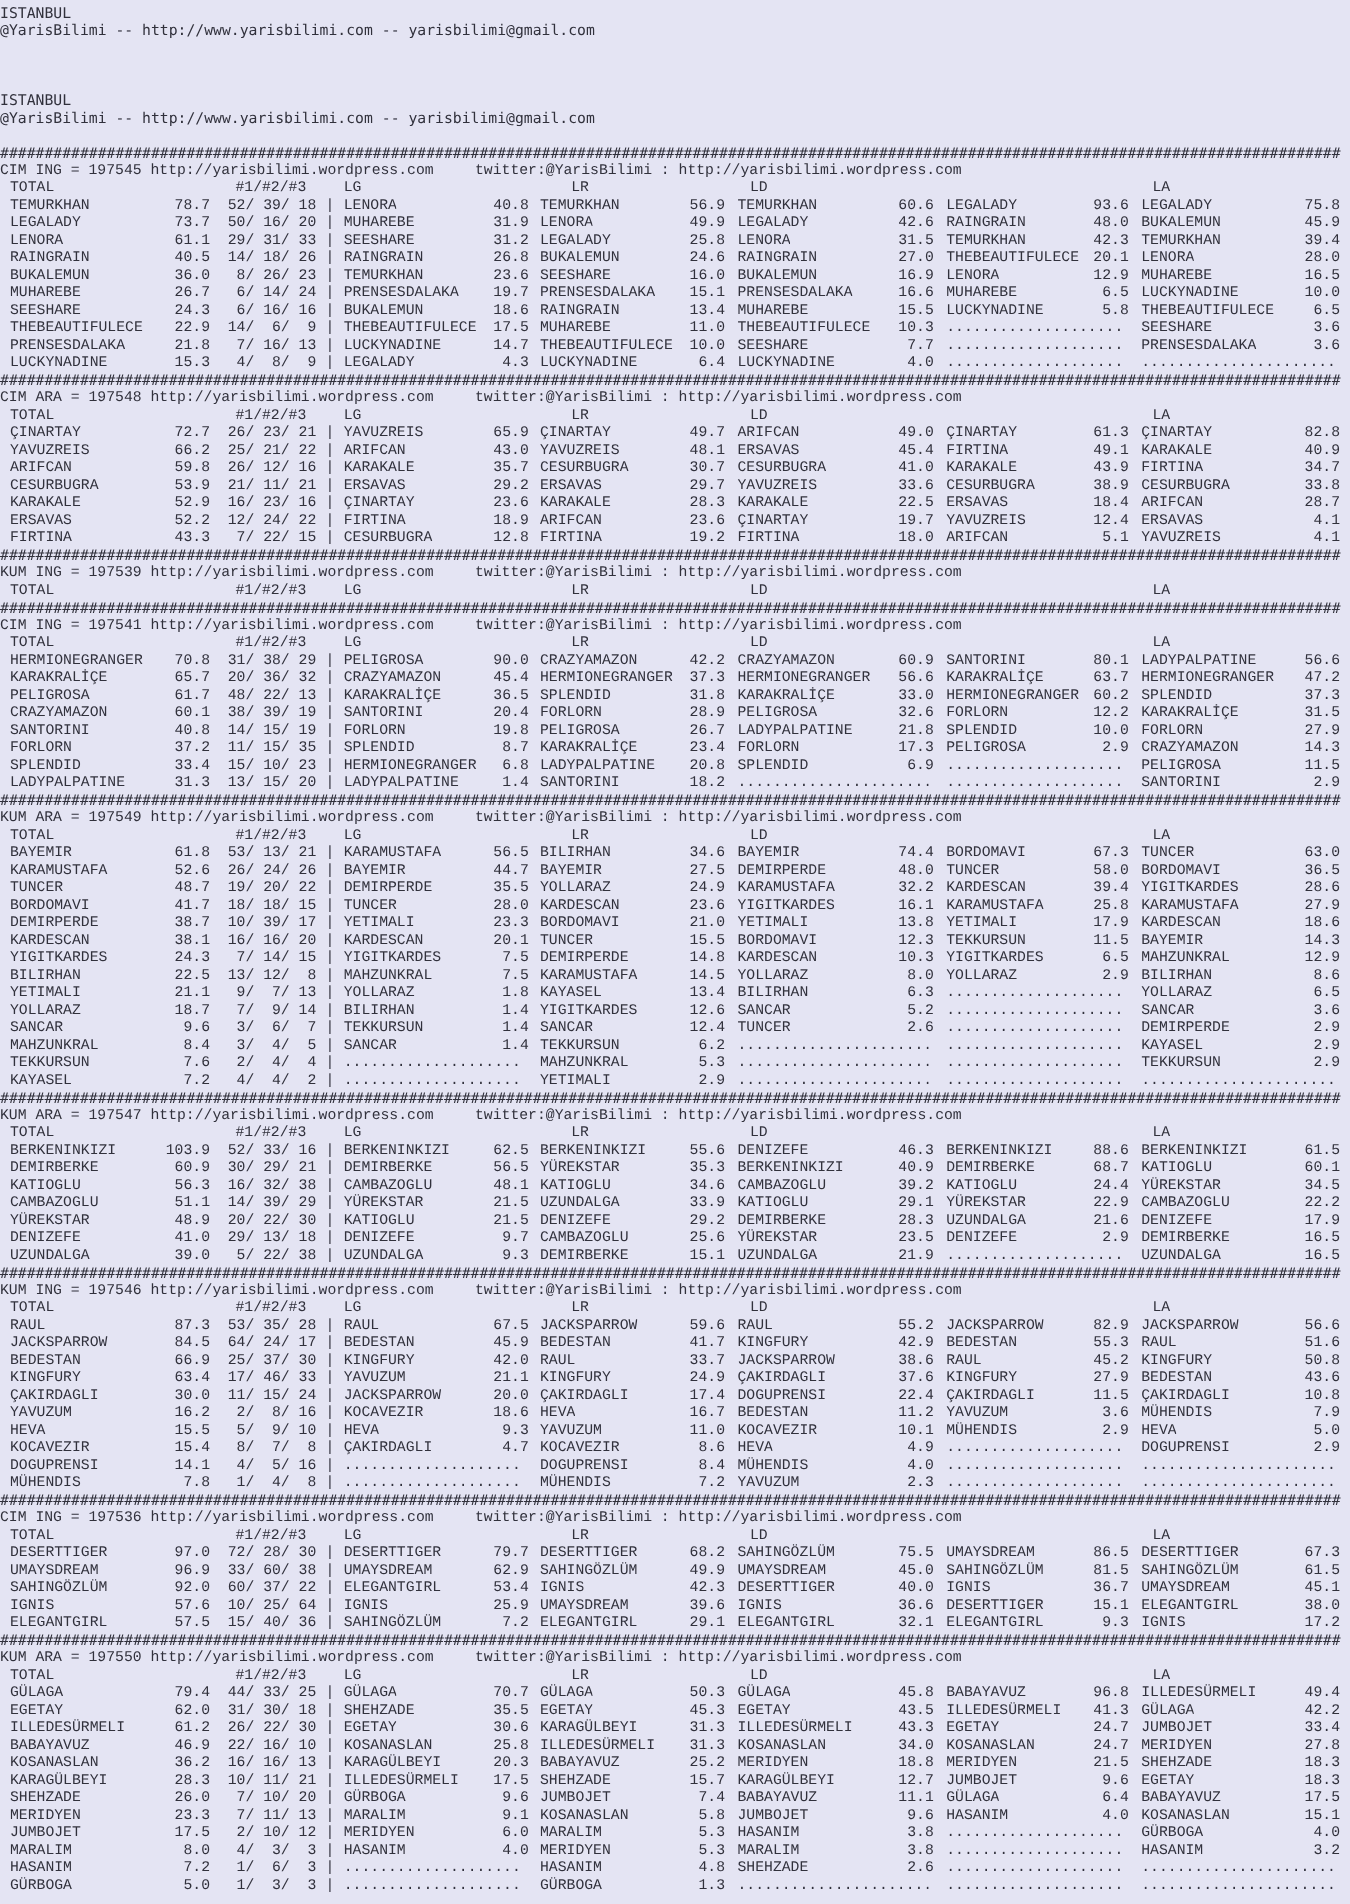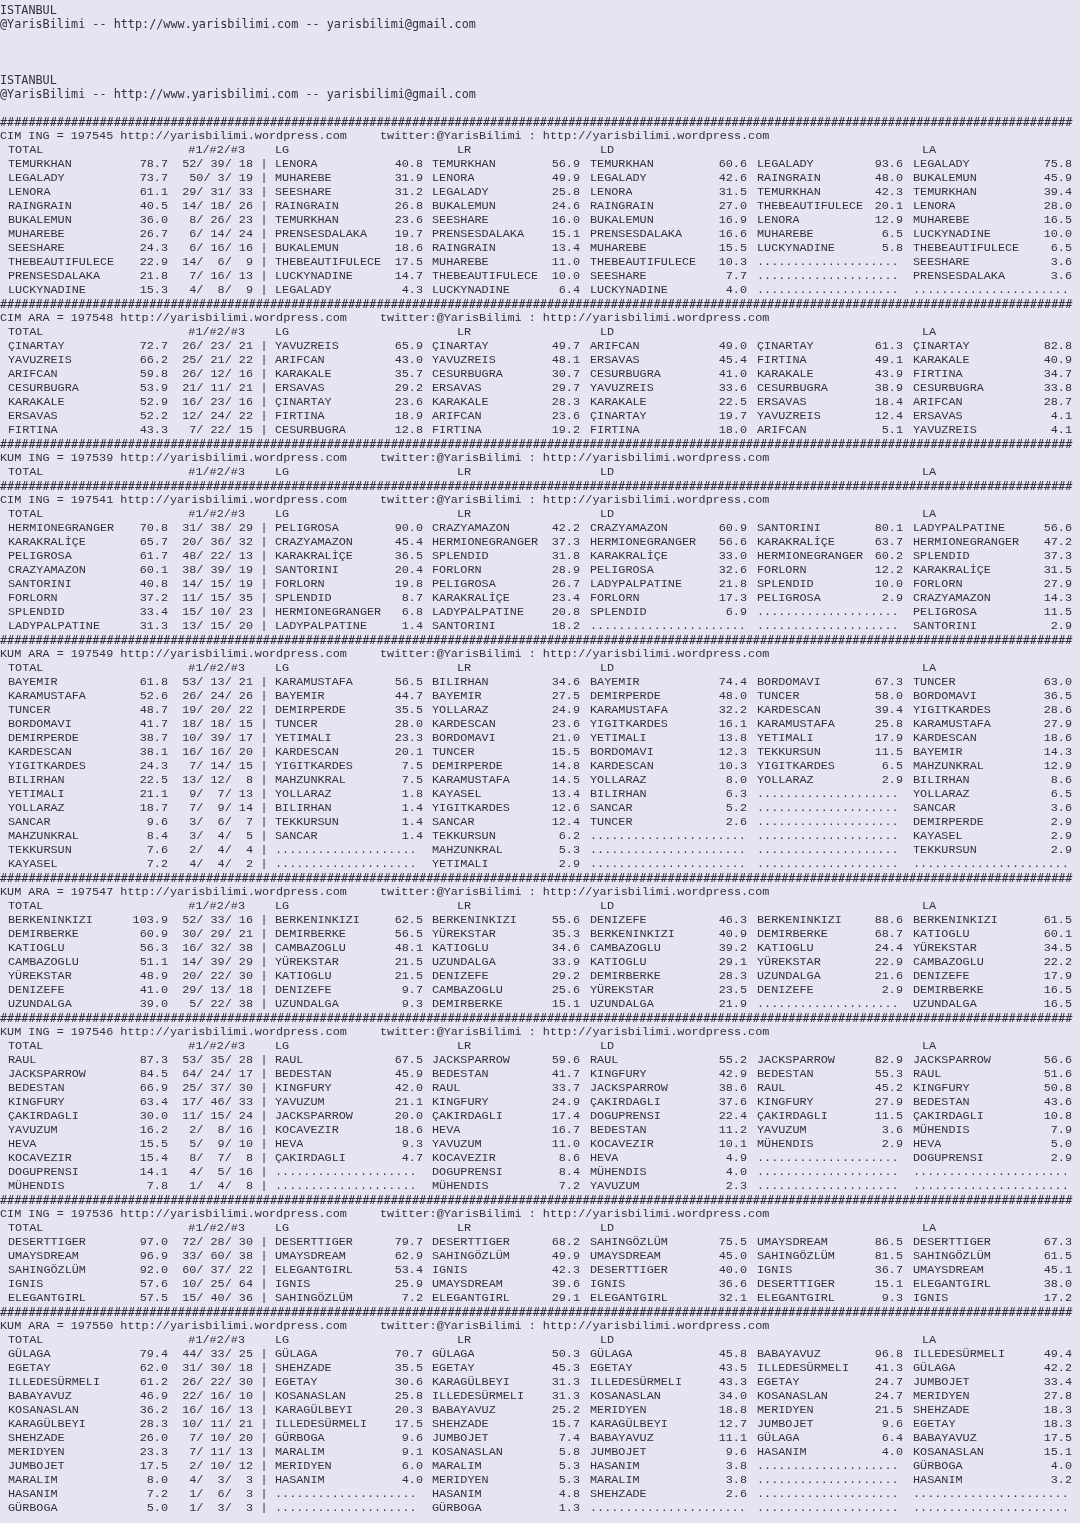--- a/index.html
+++ b/index.html
@@ -81,21 +81,21 @@
     <span class="pair c-ld"><span class="n">TEMURKHAN</span><span class="v">60.6</span></span>
     <span></span>
     <span class="pair c-lrf"><span class="n">LEGALADY</span><span class="v">93.6</span></span>
     <span></span>
     <span class="pair c-la"><span class="n">LEGALADY</span><span class="v">75.8</span></span>
   </div>
 
   <div class="grid">
     <span class="c-name">LEGALADY</span>
     <span class="c-total">73.7</span>
-    <span class="c-rank">50/ 3/ 19</span>
+    <span class="c-rank">50/ 16/ 20</span>
     <span class="c-pipe">|</span>
     <span class="pair c-lg"><span class="n">MUHAREBE</span><span class="v">31.9</span></span>
     <span></span>
     <span class="pair c-lr"><span class="n">LENORA</span><span class="v">49.9</span></span>
     <span></span>
     <span class="pair c-ld"><span class="n">LEGALADY</span><span class="v">42.6</span></span>
     <span></span>
     <span class="pair c-lrf"><span class="n">RAINGRAIN</span><span class="v">48.0</span></span>
     <span></span>
     <span class="pair c-la"><span class="n">BUKALEMUN</span><span class="v">45.9</span></span>

